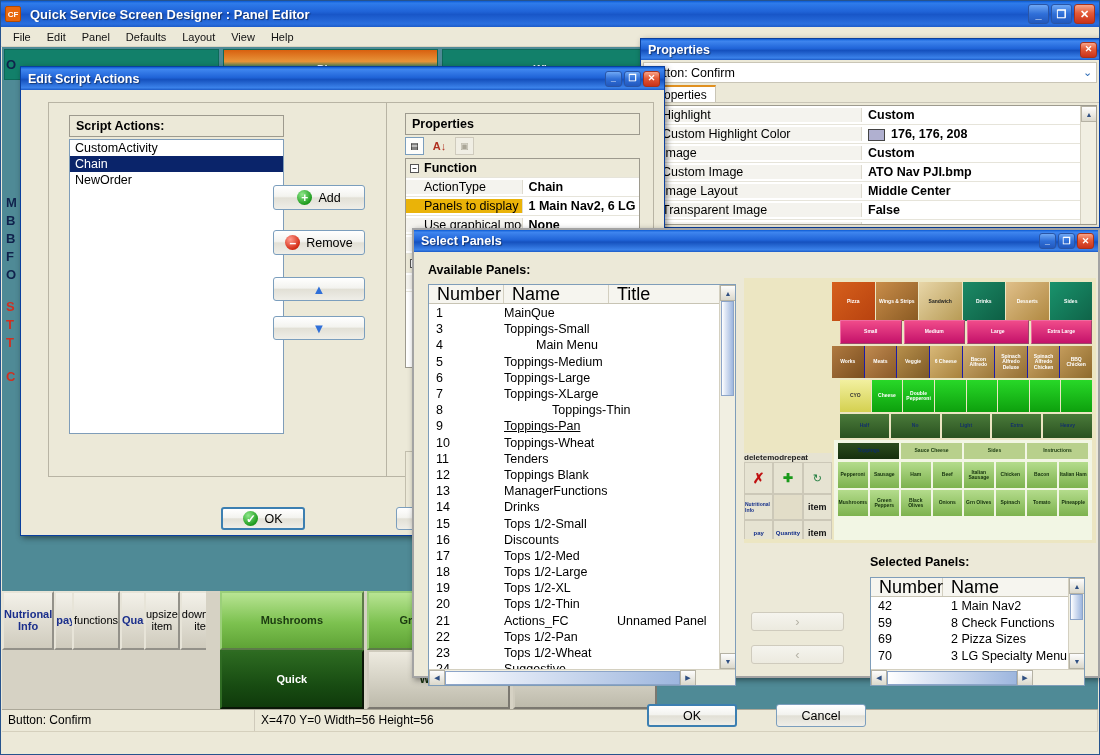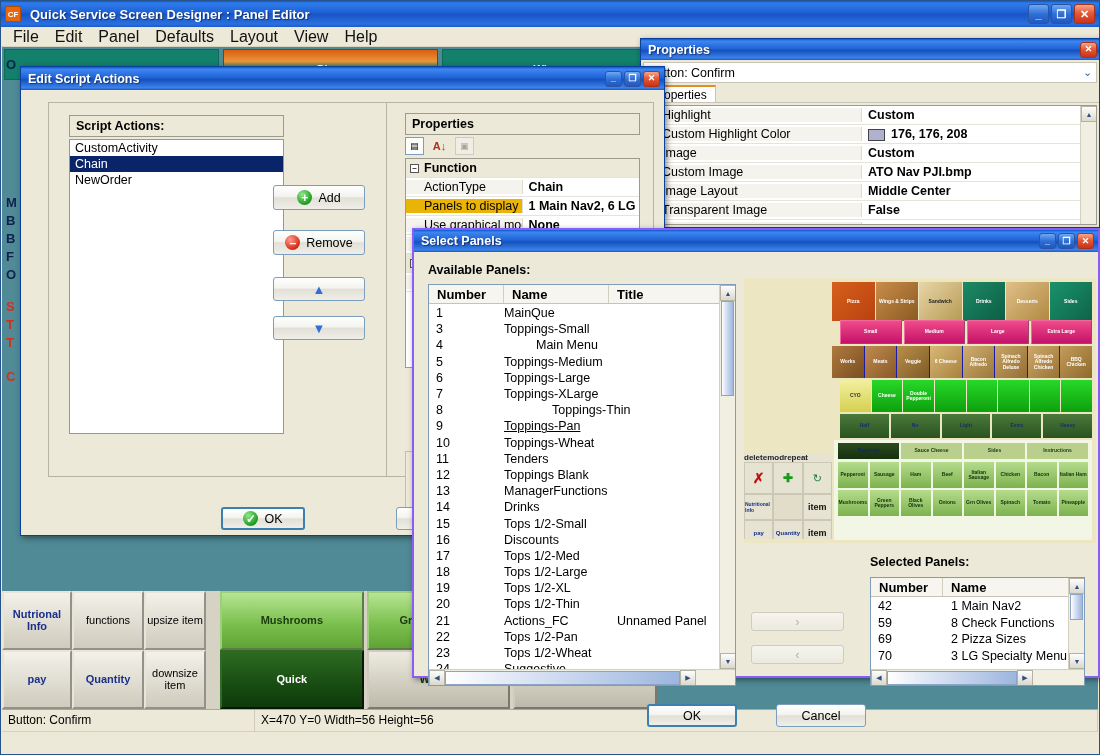--- a/index.html
+++ b/index.html
@@ -28,37 +28,37 @@
   .wbtn { width:21px; height:20px; border:1px solid #2a55a5; border-radius:3px;
     background:linear-gradient(to bottom,#6fa8f5,#2f6fd8 50%,#2258bd);
     color:#fff; font-size:11px; font-weight:bold; display:flex;
     align-items:center; justify-content:center; line-height:1; text-shadow:none;}
   .wbtn.close { background:linear-gradient(to bottom,#f9a58a,#e35a37 45%,#c9321a);
     border-color:#a8321a; }
   .wbtn.small { width:17px; height:16px; font-size:9px; }
 
   .menubar { height:20px; background:#ece9d8; display:flex; align-items:center;
     padding-left:4px; border-bottom:1px solid #d9d4c2; }
-  .menubar span { padding:2px 8px; color:#111; font-size:16px; }
+  .menubar span { padding:2px 8px; color:#111; font-size:11px; }
 
   
   #designer-canvas { position:absolute; left:1px; top:46px; right:1px; bottom:45px;
      background:#4f8a96; overflow:hidden; }
   .canvas-label { position:absolute; font-weight:bold; font-size:13px; }
 
   #top-strip { position:absolute; left:0; top:0; width:100%; height:35px; display:flex; gap:4px; padding:2px;}
   .strip-btn { flex:1; background:#12806a; border:1px solid #0d6a58; position:relative; overflow:hidden;}
   .strip-btn.pizza { background:linear-gradient(to bottom,#d8600f,#e8953a 40%,#12806a 62%); }
   .strip-btn .sl { position:absolute; bottom:4px; left:0; right:0; text-align:center;
      color:#fff; font-weight:bold; font-size:11px; text-shadow:1px 1px 1px #000; }
 
   
   #pos-strip { position:absolute; left:1px; bottom:45px; width:655px; height:118px;
      background:#d6d2c4; display:flex; }
-  .pos-col { display:flex; flex-direction:column; }
+  .pos-col { display:flex; }
   .pos-btn { border:2px outset #e7e4d8; background:linear-gradient(to bottom,#f3f1e9,#cfcbbd);
     display:flex; flex-direction:column; align-items:center; justify-content:center;
     color:#1b2f8c; font-weight:bold; font-size:11px; text-align:center; line-height:1.05; }
   .pos-green { border:2px outset #9bcf7a; color:#1b3a10;
     background:linear-gradient(to bottom,#b8e493,#7cc14f 55%,#5fa336); }
   .pos-dark { border:2px outset #2f6b23; color:#fff;
     background:linear-gradient(to bottom,#2d6b21,#184c12 60%,#0f3a0b); }
   .pos-gray { border:2px outset #cfcbbd; color:#14300d; font-weight:bold;
     background:linear-gradient(to bottom,#edeadf,#bdbaab); }
 
@@ -114,21 +114,21 @@
      border-left:1px solid #d4d0c0; }
   .hscroll { position:absolute; left:0; right:0; bottom:0; height:16px; background:#f1efe2;
      border-top:1px solid #d4d0c0; }
   .sb-arrow { width:16px; height:16px; background:linear-gradient(to bottom,#fdfdfd,#dbd8cb);
      border:1px solid #b5b2a4; display:flex; align-items:center; justify-content:center;
      font-size:7px; color:#2f4f82; }
   .sb-thumb { background:linear-gradient(to right,#ffffff,#dfe7f5 30%,#9db6de);
      border:1px solid #8ca4c8; }
 
   .collist-hdr { display:flex; background:#f6f5ef; border-bottom:1px solid #c8c4b4; height:19px;
-     align-items:center; font-size:13px;font-weight:bold; }
+     align-items:center; font-size:18px; }
   .collist-hdr > div { border-right:1px solid #d3cfc0; padding-left:8px; height:100%;
      display:flex; align-items:center; }
   .row { display:flex; font-size:12.5px; height:16.2px; align-items:center; }
   .row > div { overflow:hidden; white-space:nowrap; }
 
   .swatch { width:17px; height:12px; border:1px solid #444; background:#b0b0d0;
      display:inline-block; vertical-align:middle; margin-right:6px; }
 
   .lbl { font-weight:bold; font-size:12.5px; color:#000; }
 
@@ -361,21 +361,21 @@
 
   <div class="xpbtn default" style="position:absolute;left:200px;top:440px;width:84px;height:23px;">
     <span class="circ green">✓</span>
     <span>OK</span>
   </div>
   <div class="xpbtn" style="position:absolute;left:375px;top:440px;width:84px;height:23px;">
     <span class="circ red">✕</span>
   </div>
 </div>
 
-<div class="dialog" style="left:412px;top:228px;width:688px;height:450px;border:2px solid #8b5cf6;">
+<div class="dialog" style="left:412px;top:228px;width:688px;height:450px;border:2px solid #a3a3a3;">
 
   <div class="dlg-title" style="height:22px;">
     <div class="t">Select Panels</div>
     <div class="winbtns">
       <div class="wbtn small">_</div>
       <div class="wbtn small">❐</div>
       <div class="wbtn small close">✕</div>
     </div>
   </div>
 

